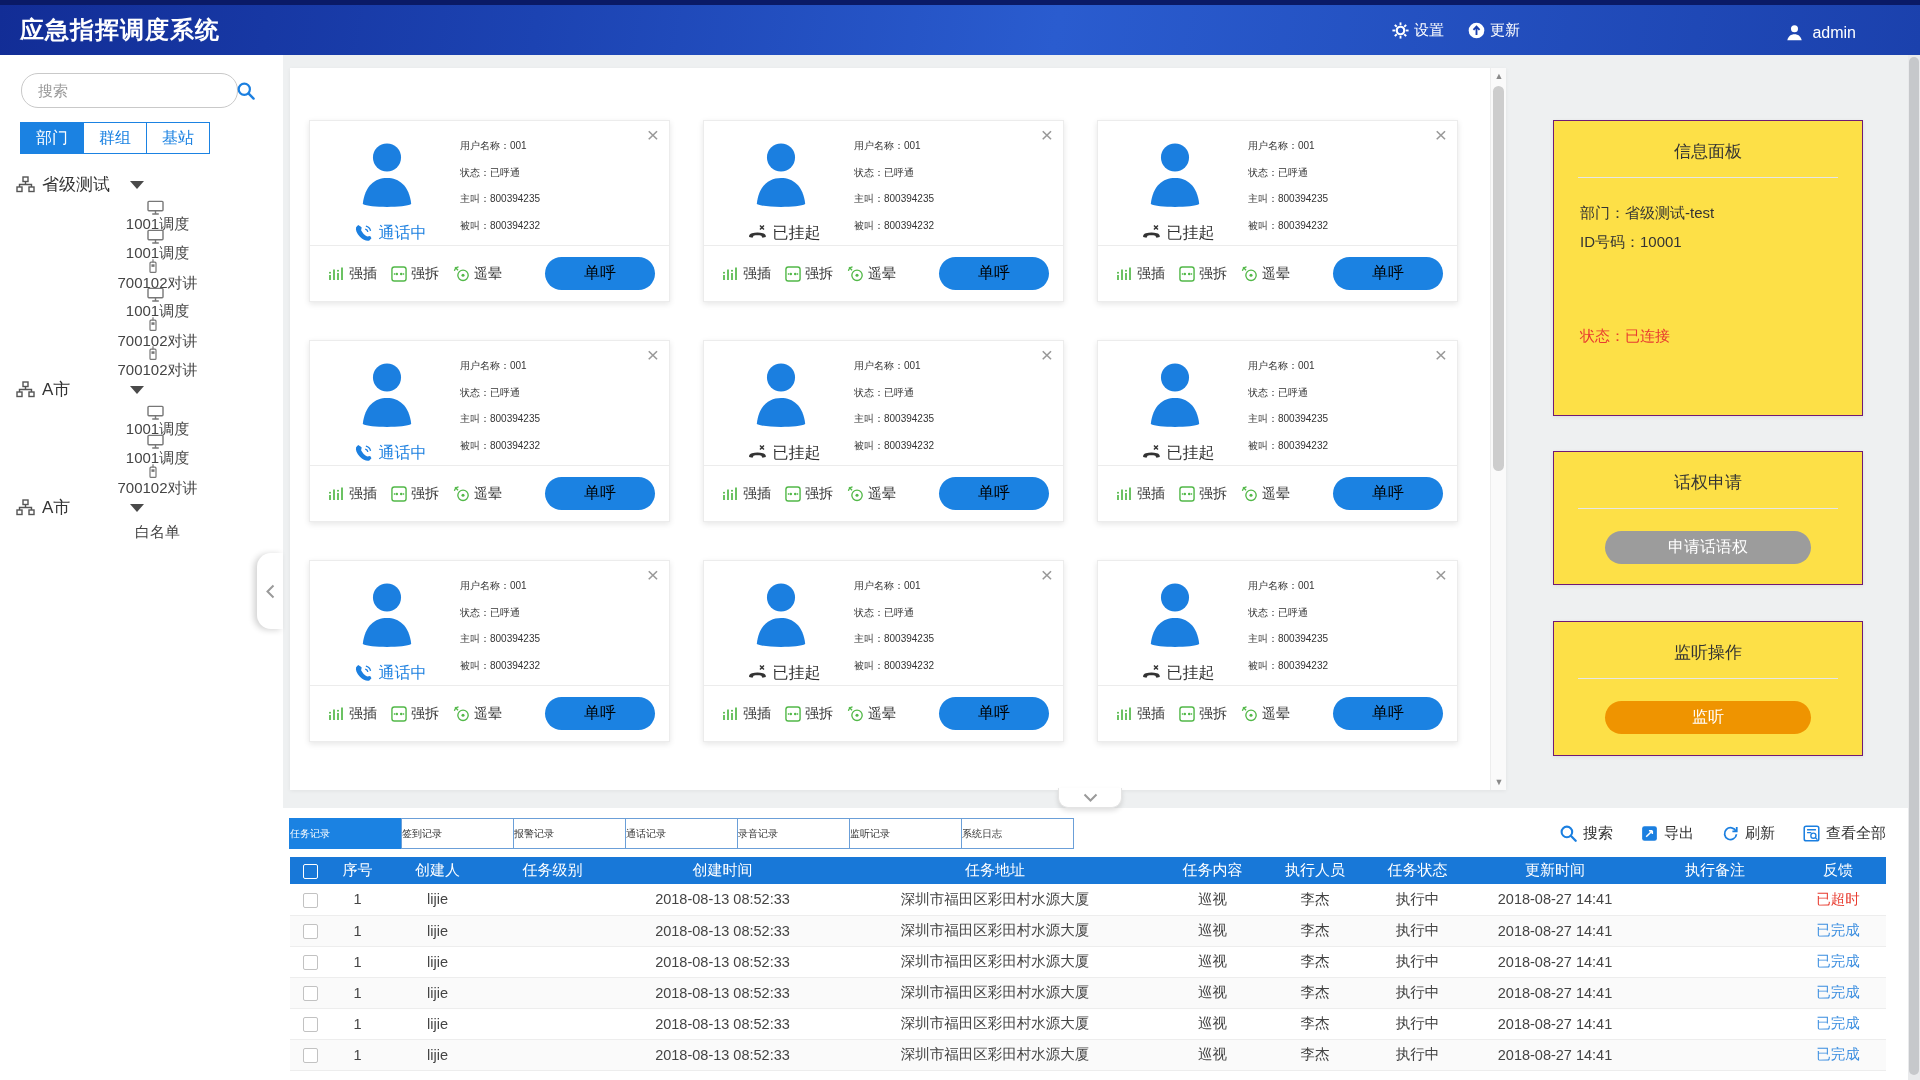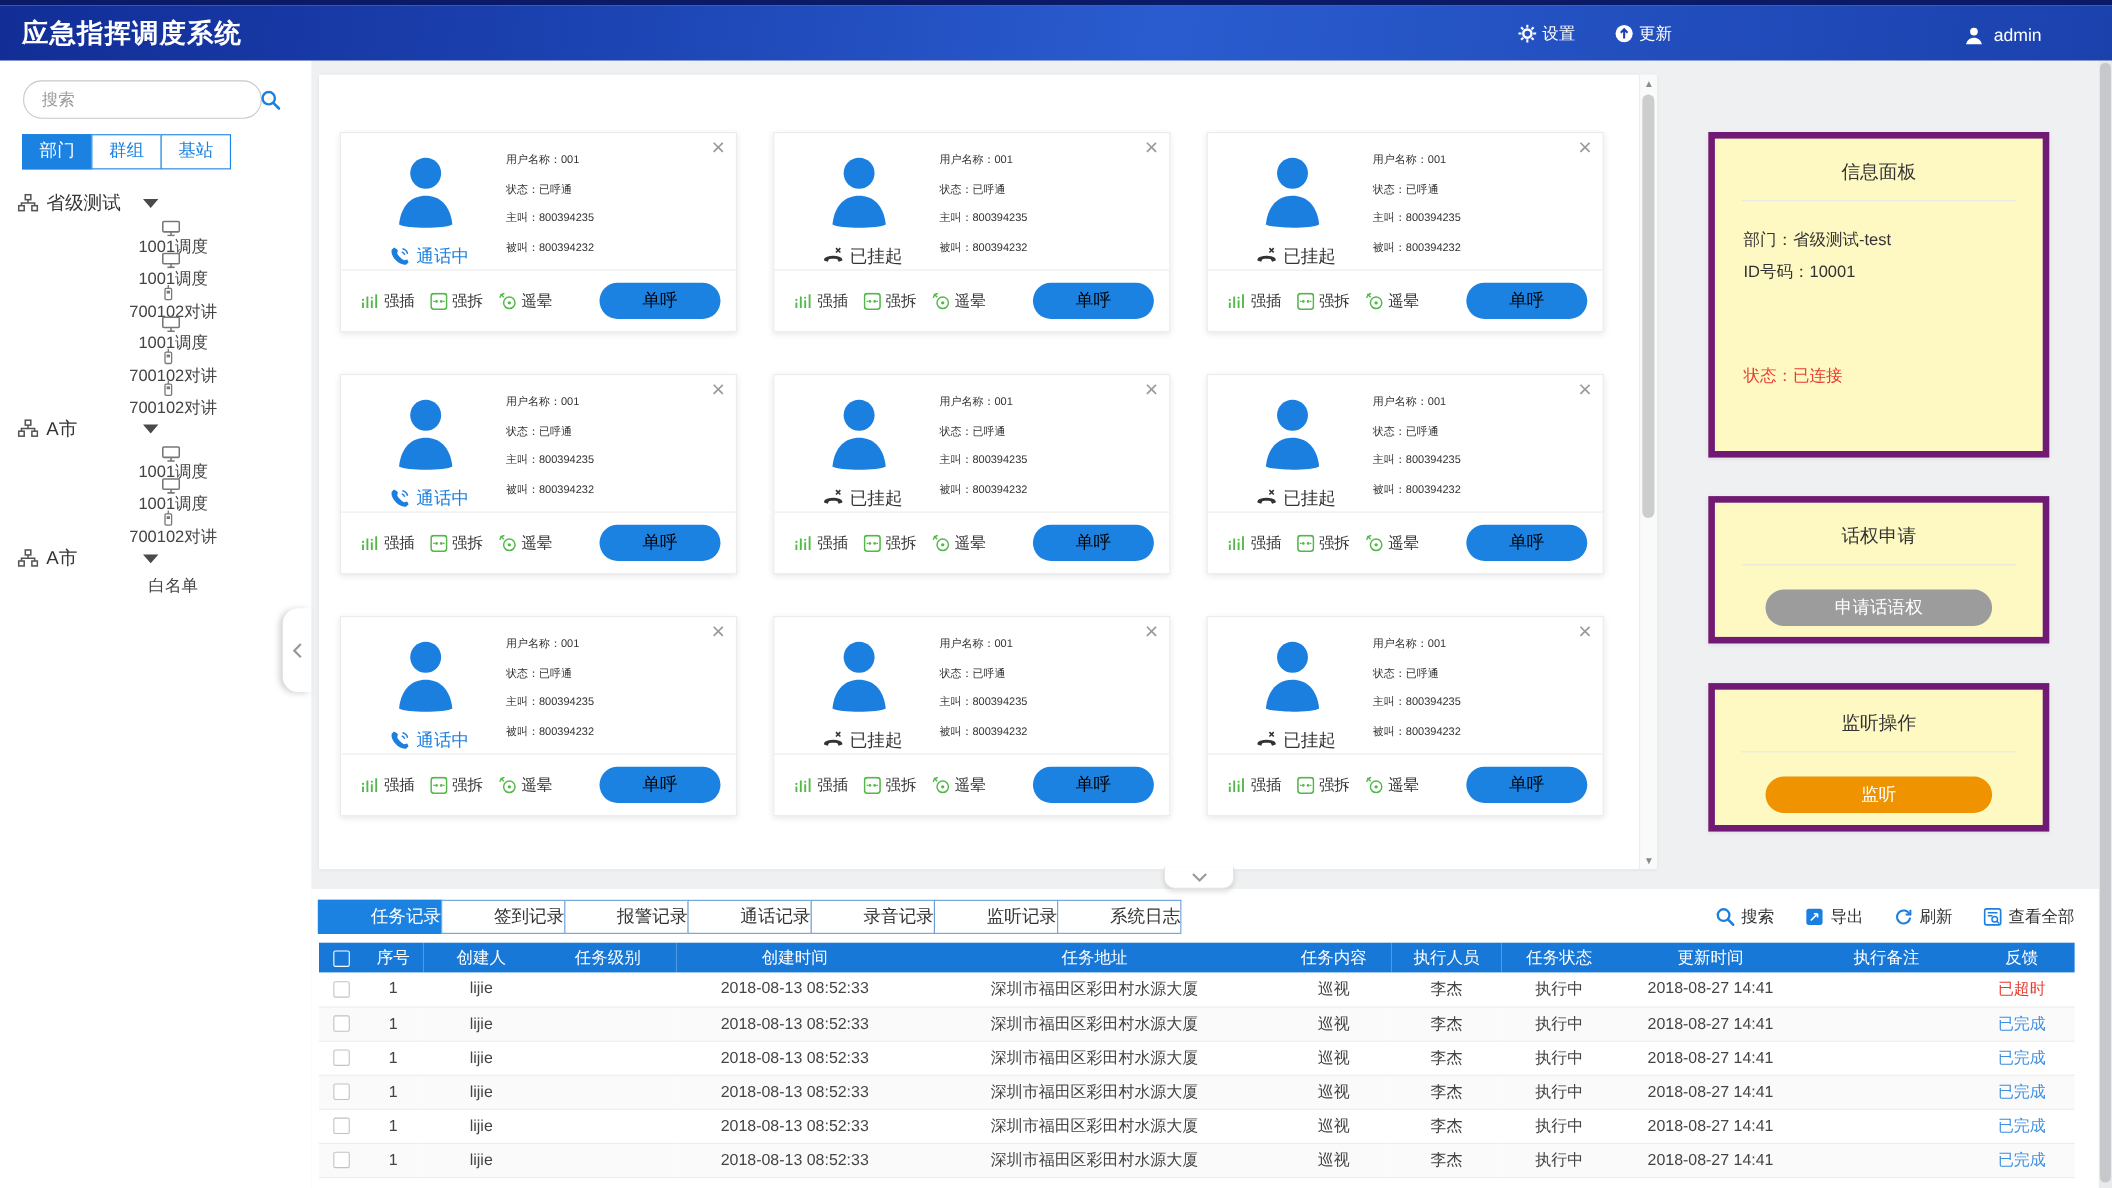--- a/index.html
+++ b/index.html
@@ -11,21 +11,21 @@
     background:linear-gradient(100deg,#122d96 0%,#1c43b2 28%,#2a5ccf 55%,#1b41ad 100%);
     border-top:5px solid #0a1a66; z-index:30; }
   .app-title { position:absolute; left:20px; top:9px; color:#fff; font-size:24px; font-weight:bold; letter-spacing:1px; }
   .topnav { position:absolute; left:530px; top:0; height:50px; display:flex; align-items:center; }
   .nav-item { width:172px; text-align:center; color:#fff; font-size:17px; cursor:pointer; }
   .nav-item.active { width:116px; margin:0 28px; height:52px; line-height:50px;
     background:#2b66d9; border:1px solid #8ab0ef; border-radius:3px; position:relative; top:4px;
     box-shadow:0 2px 6px rgba(0,0,0,.25); }
   .hamburger { width:80px; display:flex; flex-direction:column; gap:4px; align-items:center; cursor:pointer; }
   .hamburger span { display:block; width:22px; height:4px; background:#fff; border-radius:1px; }
-  .top-right { position:absolute; right:400px; top:0; height:50px; display:flex; align-items:center; gap:36px; }
+  .top-right { position:absolute; right:400px; top:0; height:50px; display:flex; align-items:center; gap:24px; }
   .top-user { position:absolute; right:64px; top:0; height:37px; display:flex; align-items:flex-end; gap:8px; }
   .tr-item { display:flex; align-items:center; gap:5px; color:#fff; font-size:15px; cursor:pointer; }
   .icon { display:inline-flex; align-items:center; justify-content:center; }
 
   
   .sidebar { position:absolute; left:0; top:55px; width:283px; height:1025px; background:#fff; z-index:5; }
   .search-box { position:absolute; left:21px; top:18px; width:217px; height:35px;
     border:1px solid #c9c9c9; border-radius:17px; background:#fff; display:flex; align-items:center; }
   .search-box input { border:none; outline:none; flex:1; margin-left:16px; font-size:15px; color:#333;
     font-family:inherit; background:transparent; }
@@ -76,39 +76,39 @@
   .v-scroll .arr { position:absolute; left:0; width:16px; height:16px; color:#8a8a8a; font-size:9px;
     display:flex; align-items:center; justify-content:center; cursor:pointer; }
   .v-scroll .arr.up { top:0; } .v-scroll .arr.down { bottom:0; }
   .v-thumb { position:absolute; left:2px; top:18px; width:11px; height:385px; background:#cdcdcd; border-radius:6px; cursor:pointer; }
 
   .panel-collapse { position:absolute; left:1058px; top:788px; width:64px; height:20px; background:#fff;
     border:1px solid #e4e4e4; border-top:none; border-radius:0 0 10px 10px; box-shadow:0 3px 5px rgba(0,0,0,.12);
     display:flex; align-items:center; justify-content:center; cursor:pointer; z-index:8; }
 
   
-  .rpanel { position:absolute; left:1553px; width:310px; background:#fef9c3; border:6px solid #701a75;
+  .rpanel { position:absolute; left:1553px; width:310px; background:#fde047; border:1px solid #701a75;
     box-shadow:0 1px 4px rgba(0,0,0,.07); }
   .rpanel .ptitle { text-align:center; font-size:17px; color:#333; padding-top:19px; }
   .rpanel hr { border:none; border-top:1px solid #e6e6e6; margin:14px 24px 0 24px; }
   #info-panel { top:120px; height:296px; }
   .ip-line { font-size:15px; color:#333; margin:0 0 10px 26px; }
   .ip-line.first { margin-top:26px; }
   .ip-status { font-size:15px; color:#e83c30; margin:75px 0 0 26px; }
   #talk-panel { top:451px; height:134px; }
   #listen-panel { top:621px; height:135px; }
   .pill-btn { display:block; margin:22px auto 0 auto; width:206px; height:33px; border:none; border-radius:17px;
     color:#fff; font-size:16px; cursor:pointer; font-family:inherit; }
   .pill-btn.gray { background:#9c9c9c; }
   .pill-btn.orange { background:#ef9400; }
 
   
   .bottom { position:absolute; left:283px; top:808px; width:1637px; height:272px; background:#fff; }
   .record-tabs { position:absolute; left:7px; top:10px; display:flex; }
-  .rtab { width:113px; height:31px; line-height:29px; text-align:right; font-size:16px; color:#333;
+  .rtab { width:113px; height:31px; line-height:29px; text-align:left; font-size:10px; color:#333;
     background:#fff; border:1px solid #6b9fd8; margin-left:-1px; cursor:pointer; }
   .rtab.active { background:#1b82e2; border-color:#1b82e2; color:#fff; }
   .btoolbar { position:absolute; right:34px; top:10px; height:31px; display:flex; align-items:center; gap:28px; }
   .tool-item { display:flex; align-items:center; gap:6px; font-size:15px; color:#333; cursor:pointer; }
   .task-table { position:absolute; left:7px; top:49px; width:1596px; border-collapse:collapse; table-layout:fixed; }
   .task-table th { background:#1878d8; color:#fff; font-weight:normal; font-size:15px; height:27px; }
   .task-table td { font-size:14.5px; color:#444; height:31px; text-align:center; border-bottom:1px solid #ededed; }
   .task-table tr.alt td { background:#fafafa; }
   .cbx { display:inline-block; width:15px; height:15px; border:1px solid #c2c2c2; border-radius:2px;
     background:#fff; vertical-align:middle; cursor:pointer; }

